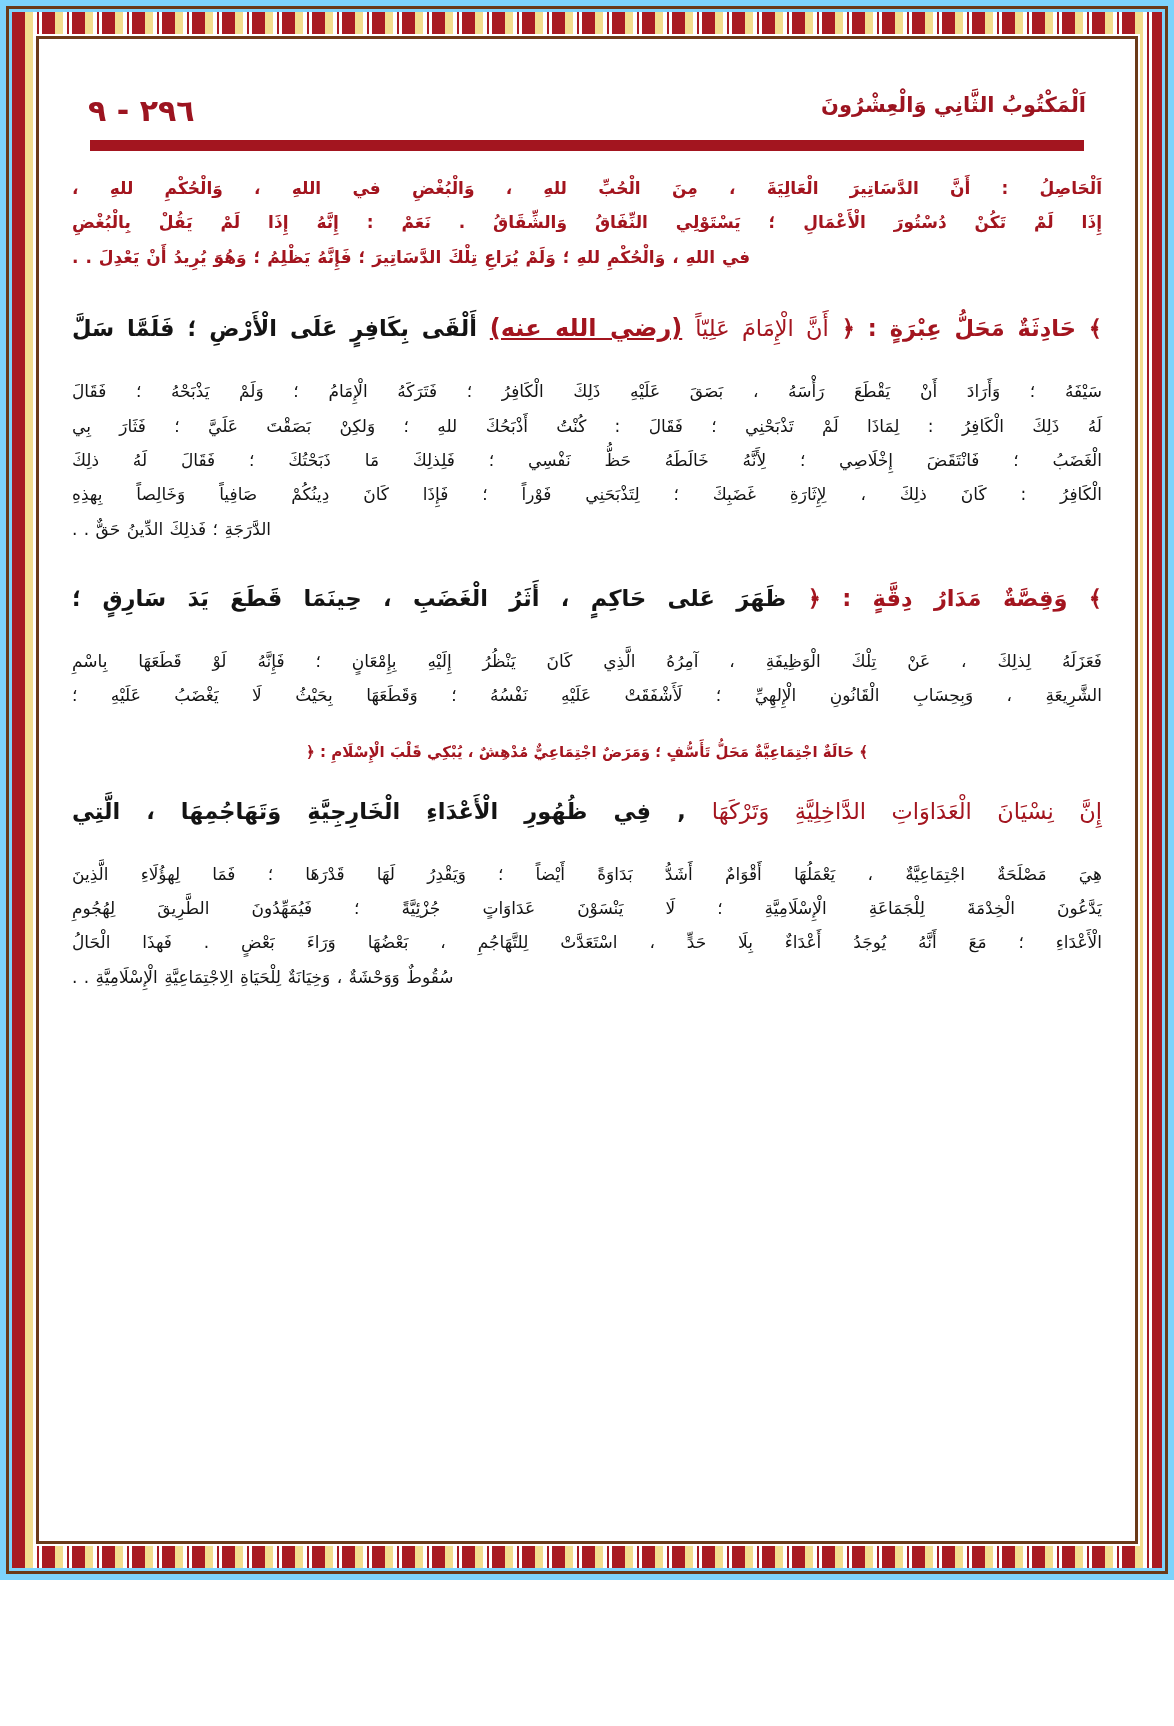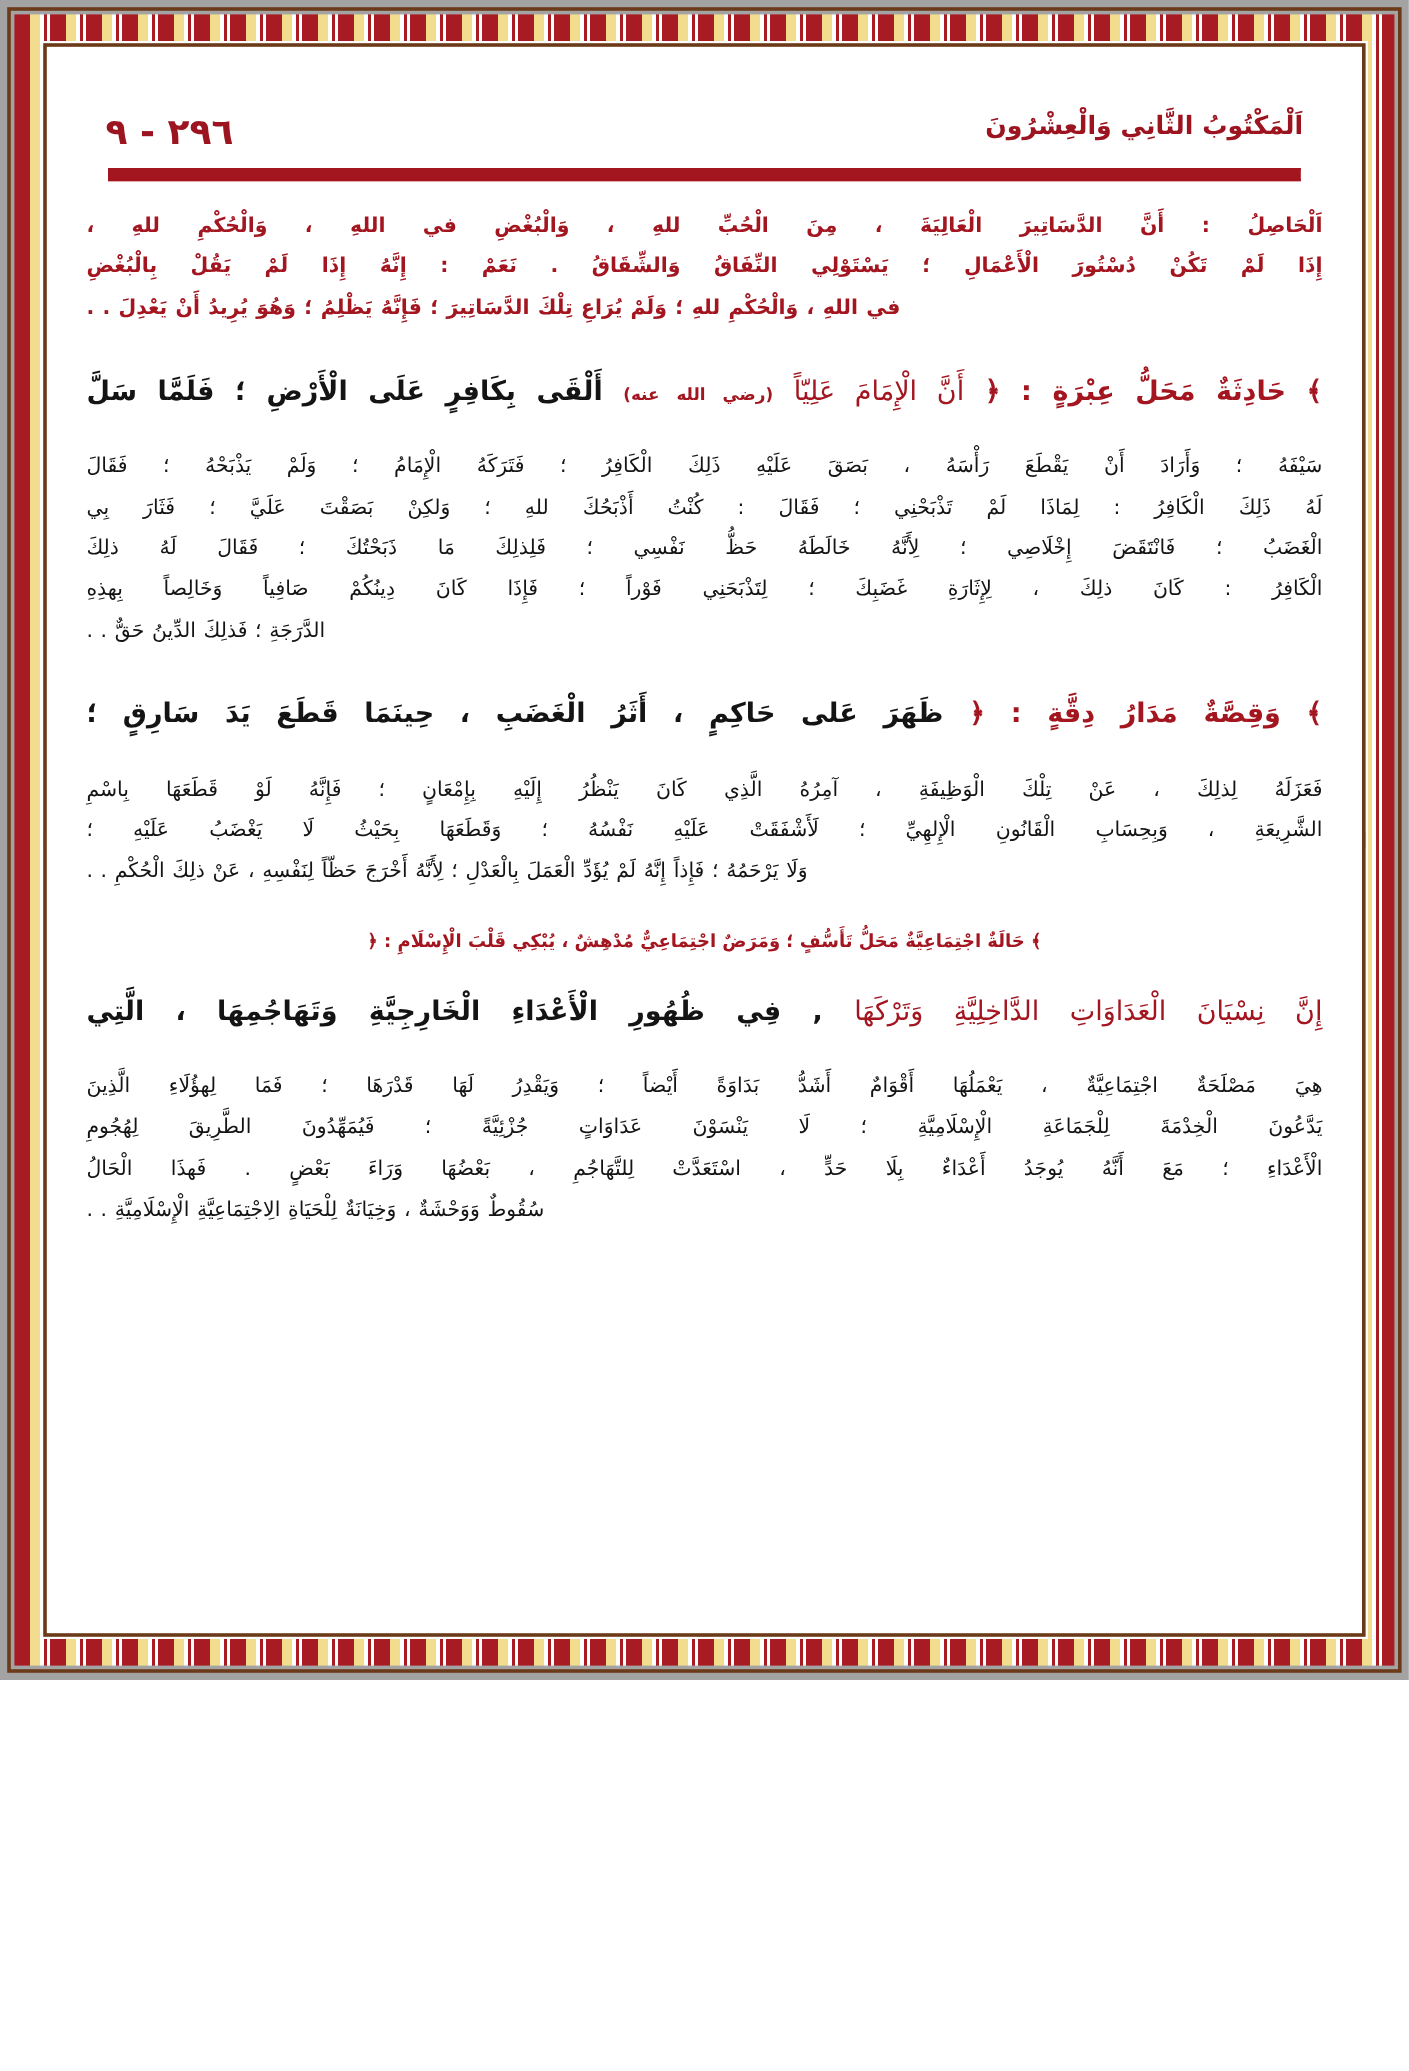--- a/index.html
+++ b/index.html
@@ -7,23 +7,23 @@
   body{
     width:1174px;height:1726px;
     background:#ffffff;
     font-family:"DejaVu Sans","Liberation Sans",sans-serif;
     overflow:hidden;
   }
 
   
   .page{
     position:relative;
-    width:1174px;height:1400px;
-    box-sizing:border-box;
-    background:#a3a3a3;
+    width:1174px;height:1580px;
+    box-sizing:border-box;
+    background:#7dd3fc;
   }
 
   
   .frame-outer{
     position:absolute;
     left:6px;top:6px;right:6px;bottom:6px;
     border:3px solid #6b3a18;
     box-sizing:border-box;
   }
   
@@ -135,21 +135,21 @@
     line-height:1.9;
     color:#a3151f;
     font-weight:bold;
     text-align:center;
     margin-top:26px;
     margin-bottom:6px;
   }
   .inline-black{color:#141414;font-weight:bold;}
   .inline-red{color:#a3151f;font-weight:normal;}
   .orn{color:#a3151f;font-weight:bold;}
-  .honorific{font-size:14px;}
+  .honorific{font-size:24px;text-decoration:underline;}
 </style>
 </head>
 <body>
 
 <div class="page">
 
   <div class="frame-outer"></div>
 
   <div class="frame-chain">
     <span class="nub top"></span>
@@ -193,21 +193,20 @@
 
     <div class="block loose">
       <p class="heading-line">
         <span class="orn">﴾</span>
         <span>وَقِصَّةٌ مَدَارُ دِقَّةٍ :</span>
         <span class="orn">﴿</span>
         <span class="inline-black">ظَهَرَ عَلى حَاكِمٍ ، أَثَرُ الْغَضَبِ ، حِينَمَا قَطَعَ يَدَ سَارِقٍ ؛</span>
       </p>
       <p class="para black">فَعَزَلَهُ لِذلِكَ ، عَنْ تِلْكَ الْوَظِيفَةِ ، آمِرُهُ الَّذِي كَانَ يَنْظُرُ إِلَيْهِ بِإِمْعَانٍ ؛ فَإِنَّهُ لَوْ قَطَعَهَا بِاسْمِ</p>
       <p class="para black">الشَّرِيعَةِ ، وَبِحِسَابِ الْقَانُونِ الْإِلهِيِّ ؛ لَأَشْفَقَتْ عَلَيْهِ نَفْسُهُ ؛ وَقَطَعَهَا بِحَيْثُ لَا يَغْضَبُ عَلَيْهِ ؛</p>
-      <p class="para black last-left">وَلَا يَرْحَمُهُ ؛ فَإِذاً إِنَّهُ لَمْ يُؤَدِّ الْعَمَلَ بِالْعَدْلِ ؛ لِأَنَّهُ أَخْرَجَ حَظّاً لِنَفْسِهِ ، عَنْ ذلِكَ الْحُكْمِ . .</p>
     </div>
 
     <div class="block">
       <p class="heading-center">
         <span class="orn">﴾</span>
         <span>حَالَةٌ اجْتِمَاعِيَّةٌ مَحَلُّ تَأَسُّفٍ ؛ وَمَرَضٌ اجْتِمَاعِيٌّ مُدْهِشٌ ، يُبْكِي قَلْبَ الْإِسْلَامِ :</span>
         <span class="orn">﴿</span>
       </p>
       <p class="heading-line">
         <span class="inline-red">إِنَّ نِسْيَانَ الْعَدَاوَاتِ الدَّاخِلِيَّةِ وَتَرْكَهَا</span>

